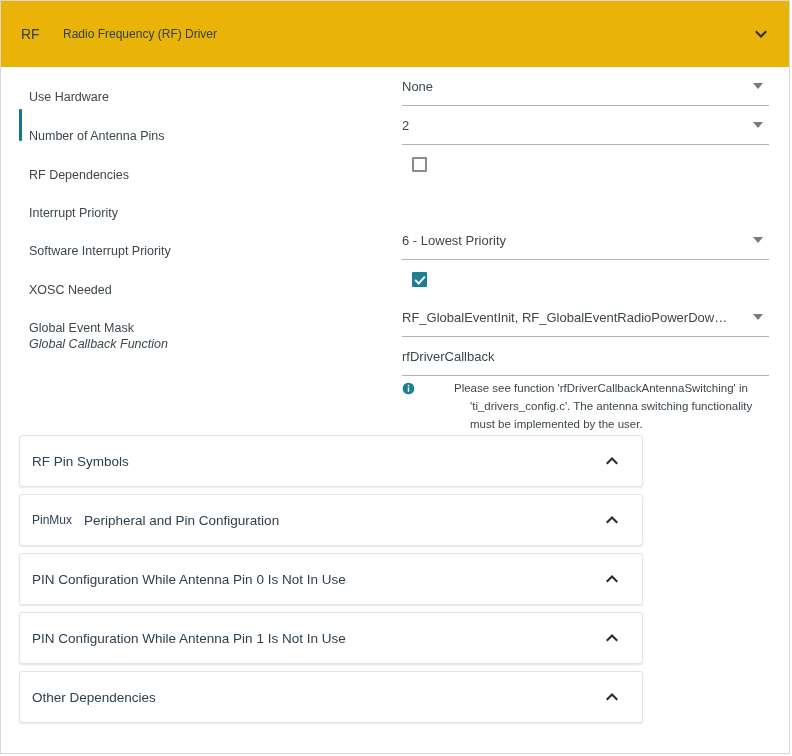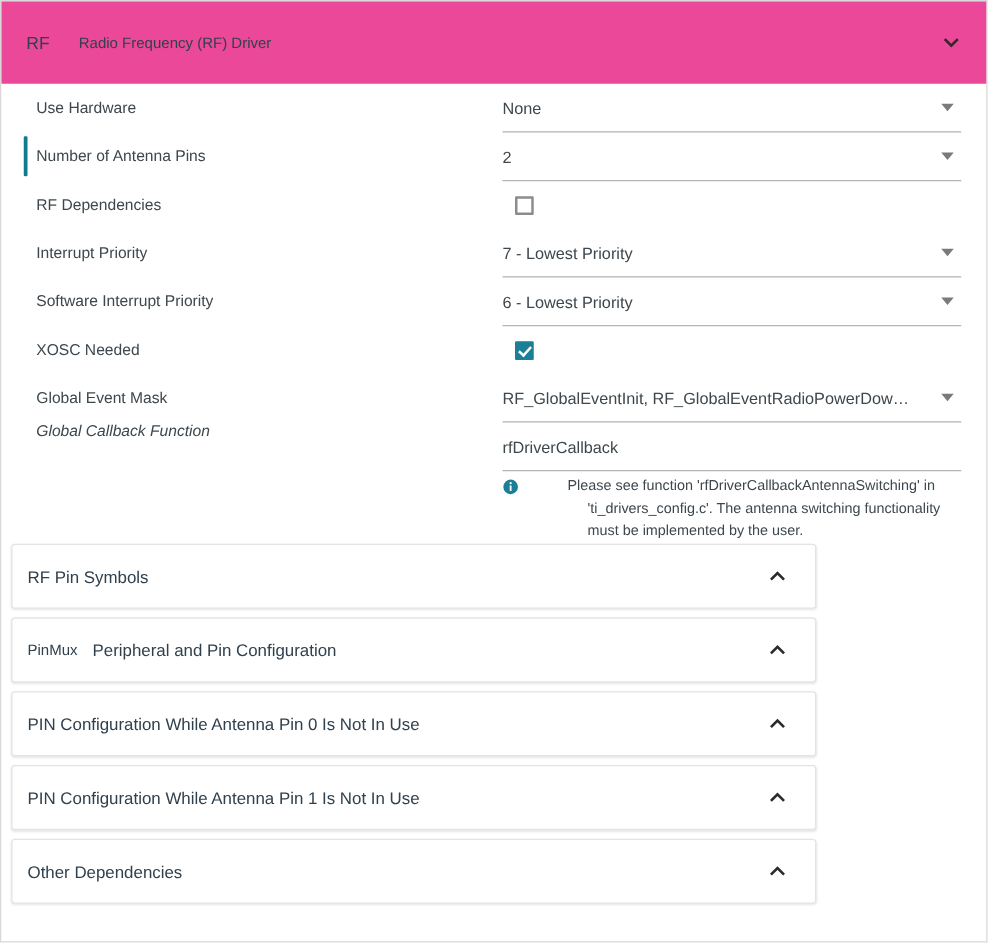--- a/index.html
+++ b/index.html
@@ -28,21 +28,21 @@
   .module-header {
     position: absolute;
     left: 0;
     top: 0;
     width: 790px;
     height: 66px;
     box-sizing: border-box;
     display: flex;
     align-items: center;
     padding: 0 22px 0 20px;
-    background: #ec4899;
+    background: #eab308;
     cursor: pointer;
   }
   .module-header .abbr {
     font-size: 14px;
     color: #30404d;
     width: 42px;
     flex: 0 0 auto;
   }
   .module-header .title {
     font-size: 12px;
@@ -70,21 +70,21 @@
     align-items: flex-start;
     min-height: 38px;
   }
   .row .label-cell {
     position: relative;
     width: 401px;
     flex: 0 0 401px;
     box-sizing: border-box;
     padding-left: 28px;
     display: flex;
-    align-items: center;
+    align-items: flex-end;
     min-height: 38px;
   }
   .row .label-cell .label {
     font-size: 12.5px;
     color: #3d474d;
     line-height: 1.2;
   }
   .row .ctrl-cell {
     width: 367px;
     flex: 0 0 367px;
@@ -187,21 +187,21 @@
     padding-left: 0;
   }
   .note .note-text .cont { display: block; padding-left: 16px; }
 
   
   .sections {
     position: absolute;
     left: 0;
     top: 434px;
     width: 660px;
-    padding: 0 8px;
+    padding: 0 18px;
     box-sizing: border-box;
   }
   .section-card {
     position: relative;
     box-sizing: border-box;
     height: 52px;
     margin-bottom: 7px;
     background: #ffffff;
     border: 1px solid #e4e4e4;
     border-radius: 3px;
@@ -270,26 +270,20 @@
       <div class="ctrl-cell">
         <div class="cb-wrap">
           <span class="cb"></span>
         </div>
       </div>
     </div>
 
     <div class="row">
       <div class="label-cell">
         <span class="label">Interrupt Priority</span>
-      </div>
-      <div class="ctrl-cell">
-        <div class="field">
-          <span class="value">7 - Lowest Priority</span>
-          <span class="caret"></span>
-        </div>
       </div>
     </div>
 
     <div class="row">
       <div class="label-cell">
         <span class="label">Software Interrupt Priority</span>
       </div>
       <div class="ctrl-cell">
         <div class="field">
           <span class="value">6 - Lowest Priority</span>

